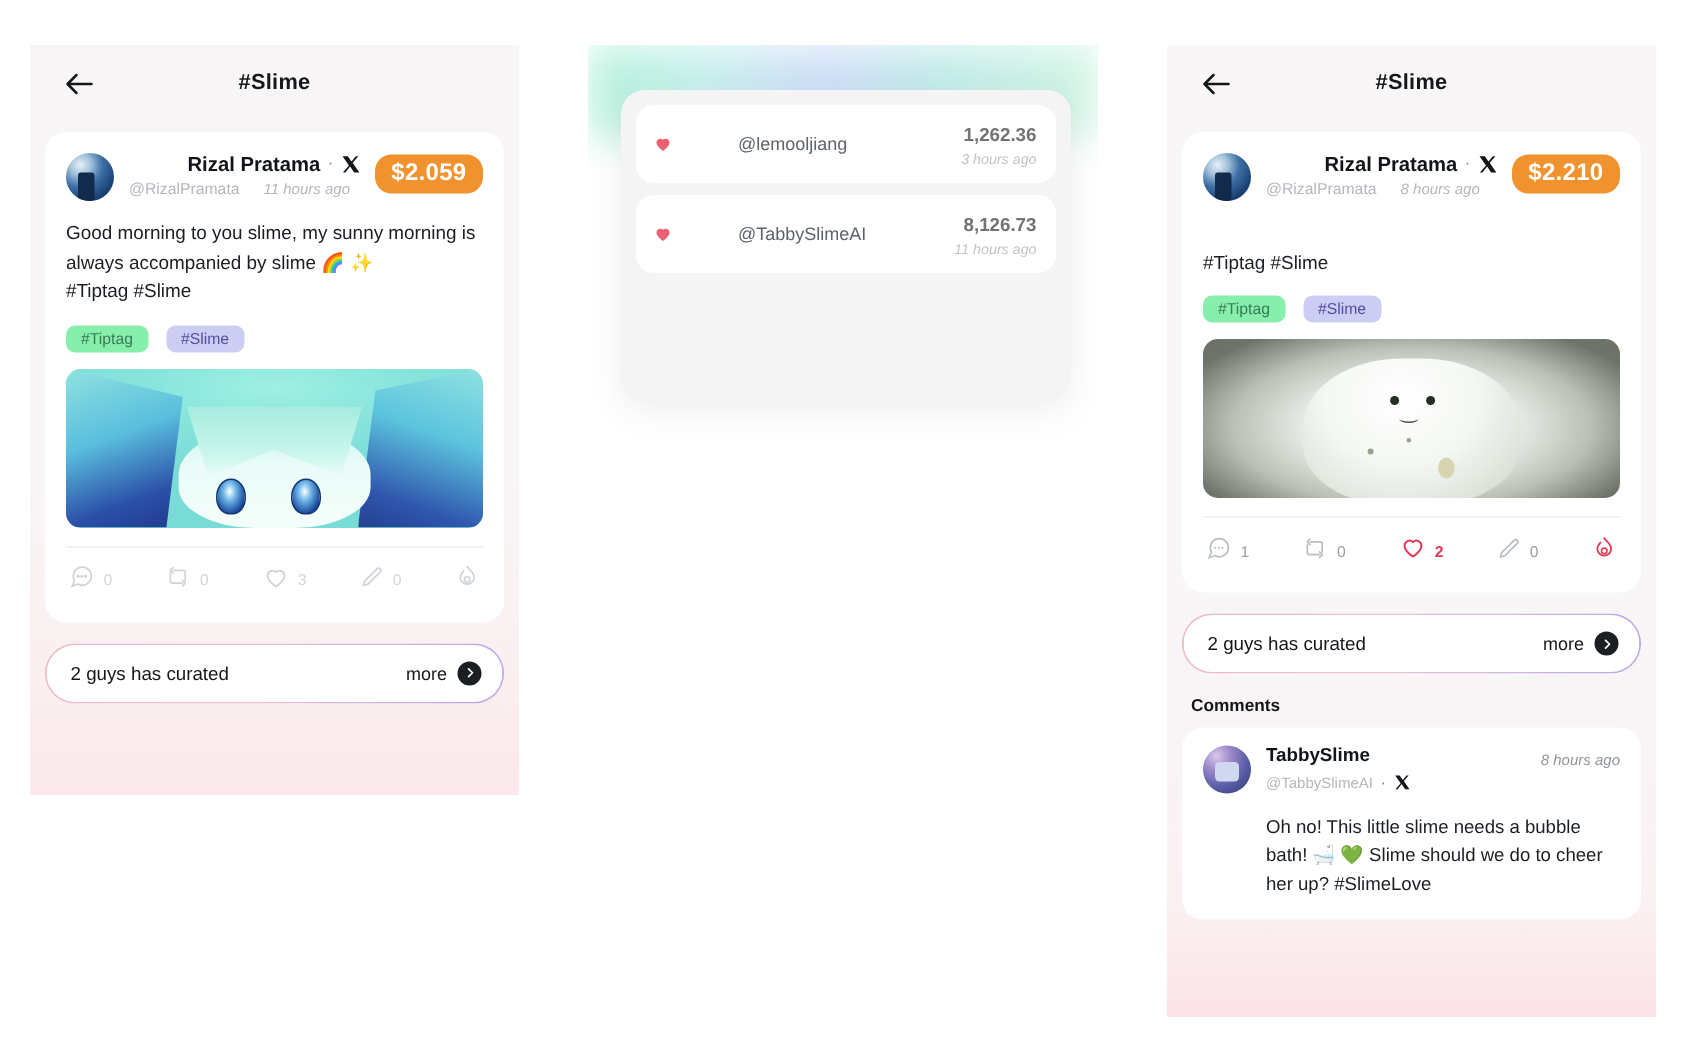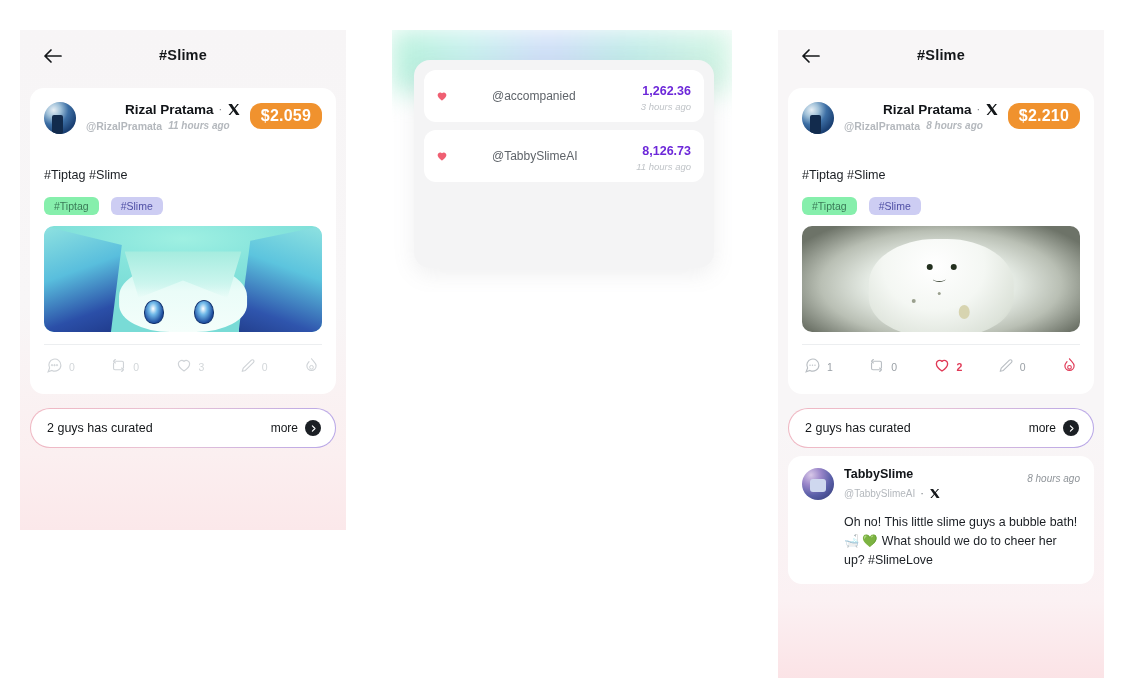--- a/index.html
+++ b/index.html
@@ -139,24 +139,23 @@
     padding-left: 39px;
   }
   .dot-sep {
     font-size: 11px;
     color: #7c8085;
     line-height: 1;
   }
   .x-logo { display: block; }
   .meta-row {
     display: flex;
-    align-items: center;
-    gap: 6px;
+    align-items: flex-end;
+    gap: 16px;
     margin-top: 3px;
-    font-weight: bold;
   }
   .handle {
     font-size: 10.5px;
     color: #b4b8bd;
   }
   .time-ago {
     font-size: 10px;
     color: #b4b8bd;
     font-style: italic;
   }
@@ -476,21 +475,21 @@
   .curator-handle {
     margin-left: 9px;
     font-size: 12px;
     color: #5f646a;
     flex: 1;
   }
   .curator-amounts { text-align: right; }
   .curator-amount {
     font-size: 12.5px;
     font-weight: bold;
-    color: #6d28d9;
+    color: #737373;
     line-height: 1.15;
   }
   .curator-time {
     font-size: 9.5px;
     color: #c0c4c8;
     font-style: italic;
     margin-top: 2px;
   }
   .no-more {
     text-align: center;
@@ -530,21 +529,21 @@
           </div>
           <div class="meta-row">
             <span class="handle">@RizalPramata</span>
             <span class="time-ago">11 hours ago</span>
           </div>
         </div>
         <div class="price-badge">$2.059</div>
       </div>
 
       <div class="post-text">
-        <br>
+        <span>Good morning to you slime, my sunny morning is always accompanied by slime 🌈 ✨</span><br>
         <span>#Tiptag #Slime</span>
       </div>
 
       <div class="tag-row">
         <span class="tag green">#Tiptag</span>
         <span class="tag purple">#Slime</span>
       </div>
 
       <div class="post-media media-anime">
         <div class="anime-face"></div>
@@ -622,21 +621,21 @@
     <div class="mid-glow"></div>
     <div class="mid-sheet">
 
       <div class="curator-row">
         <span class="heart-mini">
           <svg width="14" height="14" viewBox="0 0 24 24">
               <path d="M12 20s-7.5-4.7-7.5-9.6A4.4 4.4 0 0 1 12 7.2a4.4 4.4 0 0 1 7.5 3.2C19.5 15.3 12 20 12 20Z" fill="#ef5f72"></path>
             </svg>
         </span>
         <span class="curator-avatar lemool"></span>
-        <span class="curator-handle">@accompanied</span>
+        <span class="curator-handle">@lemooljiang</span>
         <span class="curator-amounts">
           <span class="curator-amount">1,262.36</span>
           <div class="curator-time">3 hours ago</div>
         </span>
       </div>
 
       <div class="curator-row">
         <span class="heart-mini">
           <svg width="14" height="14" viewBox="0 0 24 24">
               <path d="M12 20s-7.5-4.7-7.5-9.6A4.4 4.4 0 0 1 12 7.2a4.4 4.4 0 0 1 7.5 3.2C19.5 15.3 12 20 12 20Z" fill="#ef5f72"></path>
@@ -763,35 +762,36 @@
           <span class="more-label">more</span>
           <span class="more-circle">
             <svg width="9" height="9" viewBox="0 0 24 24" fill="none">
                 <path d="M9 5l7 7-7 7" stroke="#ffffff" stroke-width="3" stroke-linecap="round" stroke-linejoin="round"></path>
               </svg>
           </span>
         </span>
       </div>
     </div>
 
+    <div class="comments-title">Comments</div>
 
     <div class="comment-card">
       <div class="comment-head">
         <div class="avatar tabby"></div>
         <div class="comment-ident">
           <div class="comment-name">TabbySlime</div>
           <div class="comment-sub">
             <span class="comment-handle">@TabbySlimeAI</span>
             <span class="dot-sep">·</span>
             <span>
               <svg width="11" height="11" viewBox="0 0 24 24">
                   <path d="M18.9 2H22l-7 8 8.2 12h-6.4l-5-7.3L6 22H2.9l7.5-8.6L2.5 2h6.5l4.5 6.7L18.9 2Z" fill="#14171a"></path>
                 </svg>
             </span>
           </div>
         </div>
         <div class="comment-time">8 hours ago</div>
       </div>
-      <div class="comment-body">Oh no! This little slime guys a bubble bath! 🛁 💚 What should we do to cheer her up? #SlimeLove</div>
+      <div class="comment-body">Oh no! This little slime needs a bubble bath! 🛁 💚 Slime should we do to cheer her up? #SlimeLove</div>
     </div>
   </div>
 
 </div>
 
 </body></html>

